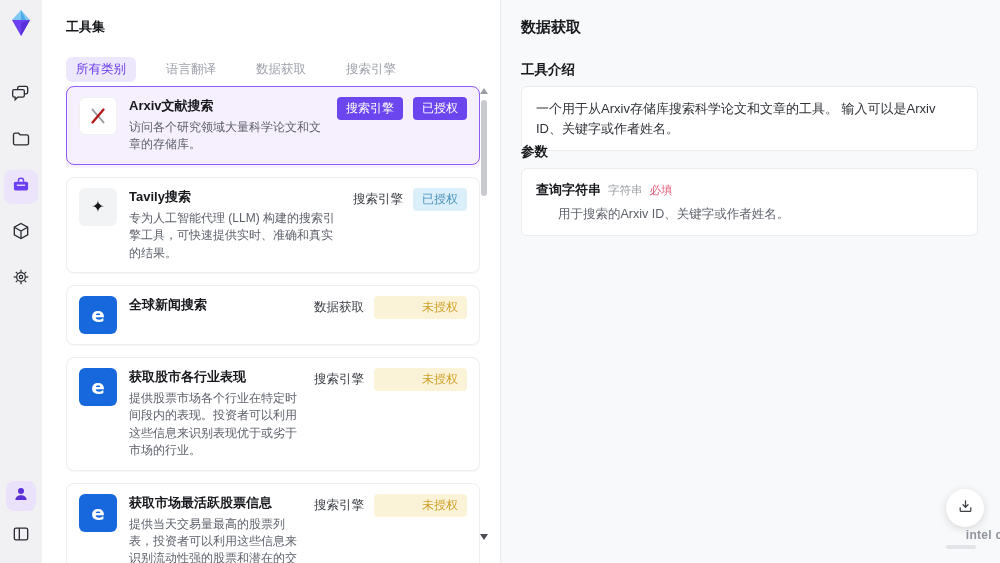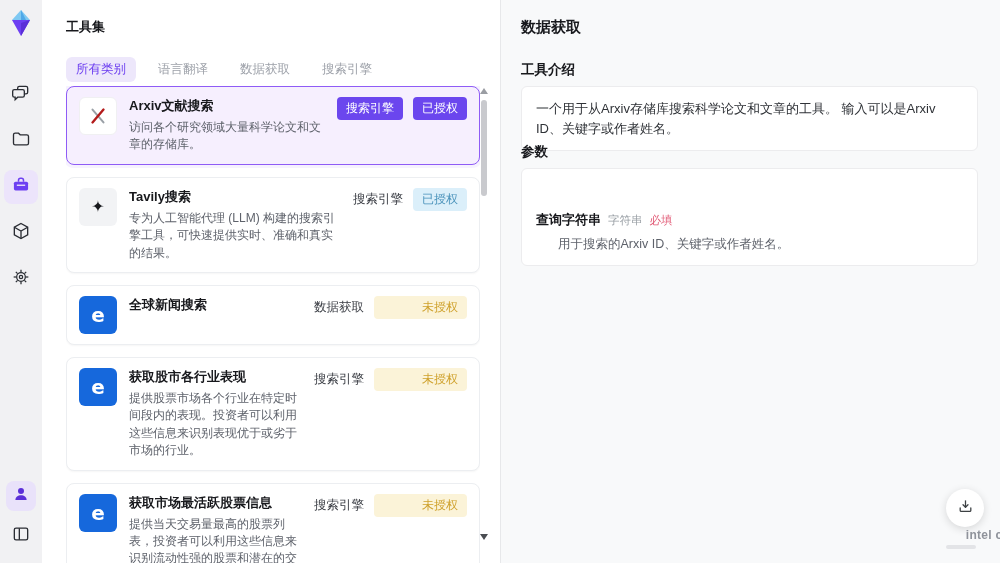--- a/index.html
+++ b/index.html
@@ -11,21 +11,21 @@
   .logo { width:30px; height:30px; margin-top:8px; }
   .nav { display:flex; flex-direction:column; gap:12px; margin-top:40px; }
   .nav-item { width:34px; height:34px; border-radius:8px; display:flex; align-items:center; justify-content:center; cursor:pointer; }
   .nav-item.active { background:#ece4fb; }
   .nav-bottom { margin-top:auto; display:flex; flex-direction:column; gap:8px; margin-bottom:10px; align-items:center; }
   .nav-bottom .nav-item.user { background:#e9e2fa; width:30px; height:30px; }
 
   
   .main { position:absolute; left:42px; top:0; width:458px; height:563px; background:#fff; }
   .main-title { position:absolute; left:24px; top:18px; font-size:13px; font-weight:bold; }
-  .tabs { position:absolute; left:24px; top:57px; display:flex; gap:12px; align-items:flex-end; }
+  .tabs { position:absolute; left:24px; top:57px; display:flex; gap:20px; align-items:flex-end; }
   .tab { font-size:12.5px; color:#9da1a9; padding:4px 10px; border-radius:6px; cursor:pointer; white-space:nowrap; }
   .tab.active { background:#ede7fb; color:#6c3ef0; }
 
   .list { position:absolute; left:24px; top:86px; width:414px; height:555px; overflow:hidden; display:flex; flex-direction:column; gap:12px; }
   .card { display:flex; align-items:flex-start; background:#fff; border:1px solid #eceef1; border-radius:8px; padding:10px 12px; box-shadow:0 1px 2px rgba(0,0,0,.04); cursor:pointer; flex:none; }
   .card.selected { background:#f6effe; border:1.5px solid #8f5cf6; box-shadow:0 0 0 3px rgba(143,92,246,.08); }
   .icon-sq { width:38px; height:38px; border-radius:6px; flex:none; display:flex; align-items:center; justify-content:center; margin-right:12px; }
   .icon-white { background:#fff; border:1px solid #f0f0f2; }
   .icon-gray { background:#f2f3f5; }
   .icon-blue { background:#1668dc; }
@@ -46,21 +46,21 @@
   .sb-thumb { position:absolute; left:439px; top:100px; width:6px; height:96px; border-radius:3px; background:#c9cace; cursor:pointer; }
   .sb-arrow-down { position:absolute; left:438px; top:534px; width:0; height:0; border-left:4px solid transparent; border-right:4px solid transparent; border-top:6px solid #4a4d52; cursor:pointer; }
 
   
   .detail { position:absolute; left:500px; top:0; width:500px; height:563px; background:#f8f9fa; border-left:1px solid #e7e8ea; }
   .detail-title { position:absolute; left:20px; top:18px; font-size:15px; font-weight:bold; }
   .sec-title-1 { position:absolute; left:20px; top:61px; font-size:13.5px; font-weight:bold; }
   .intro-card { position:absolute; left:20px; right:22px; top:86px; background:#fff; border:1px solid #ececee; border-radius:6px; padding:12px 14px; font-size:13px; color:#2f3237; line-height:1.5; }
   .sec-title-2 { position:absolute; left:20px; top:143px; font-size:13.5px; font-weight:bold; }
   .param-card { position:absolute; left:20px; right:22px; top:168px; background:#fff; border:1px solid #ececee; border-radius:6px; padding:12px 14px; }
-  .param-head { display:flex; align-items:baseline; gap:7px;margin-top:30px; }
+  .param-head { display:flex; align-items:baseline; gap:7px; }
   .param-name { font-size:13px; font-weight:bold; color:#17181c; }
   .param-type { font-size:11.5px; color:#9aa0a6; }
   .param-required { font-size:11.5px; color:#e25c77; }
   .param-desc { margin-top:7px; font-size:12.5px; color:#5e626b;margin-left:22px; }
 
   
   .fab { position:absolute; left:946px; top:489px; width:38px; height:38px; border-radius:50%; background:#fff; box-shadow:0 2px 8px rgba(0,0,0,.14); display:flex; align-items:center; justify-content:center; cursor:pointer; }
   .brand { position:absolute; left:958px; top:528px; width:72px; text-align:center; color:#8f939b; font-size:12px; font-weight:bold; letter-spacing:.3px; }
   .brand-sub { position:absolute; left:946px; top:545px; width:30px; height:4px; border-radius:2px; background:#e3e4e7; }
 </style>

